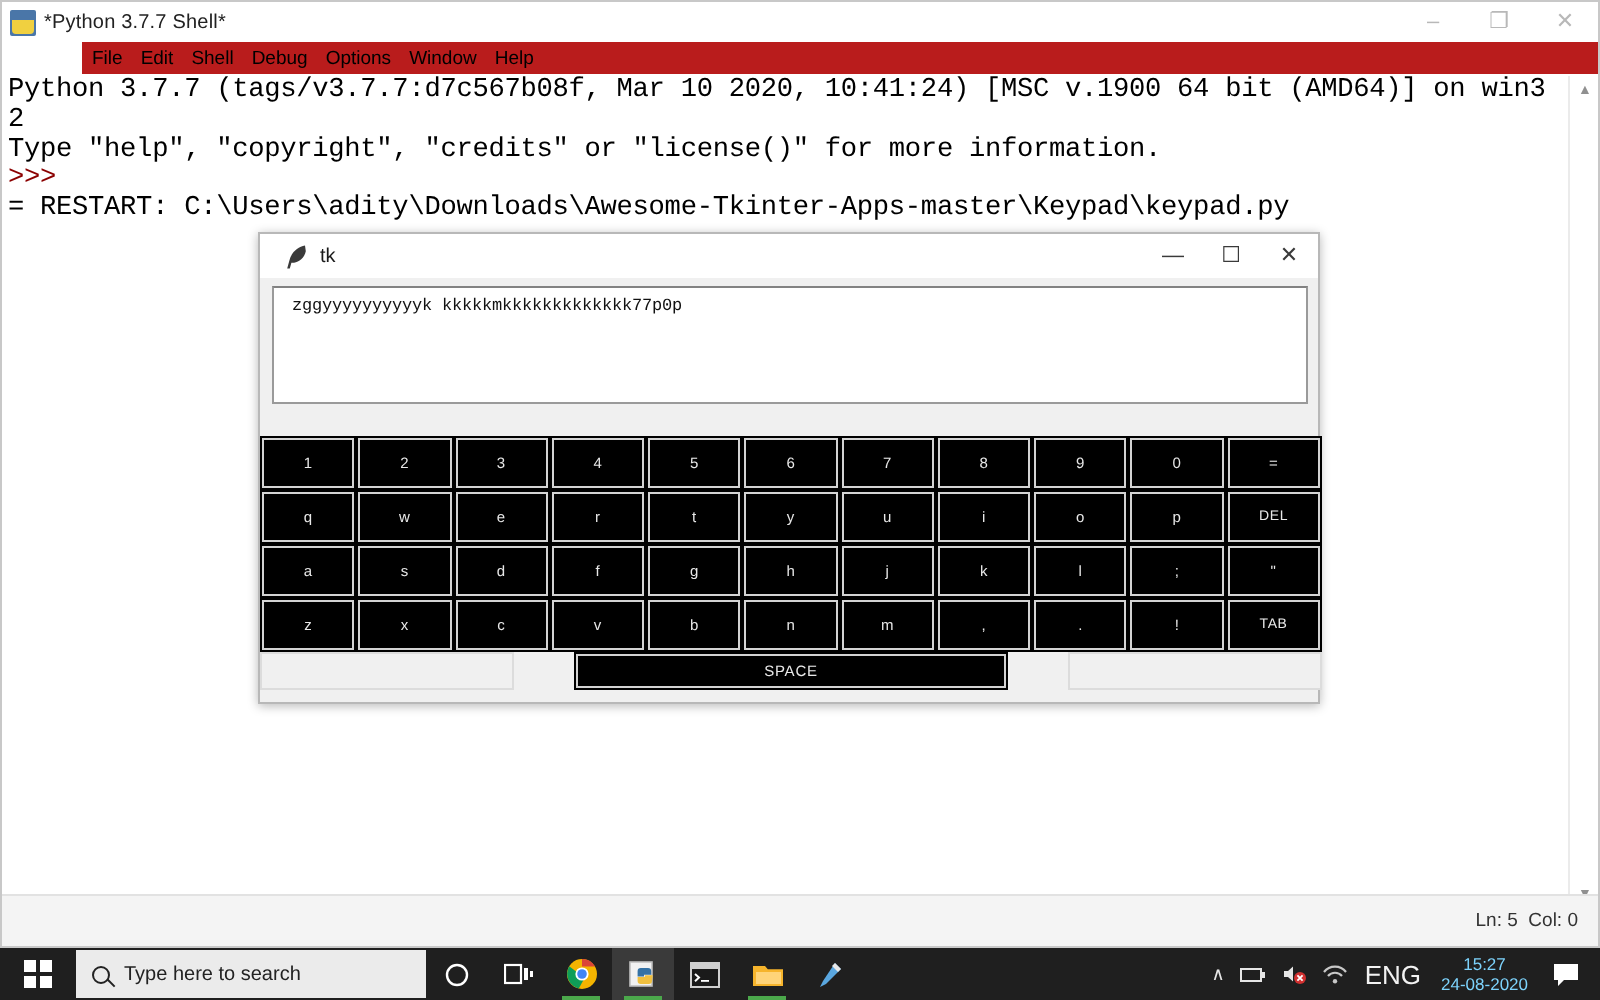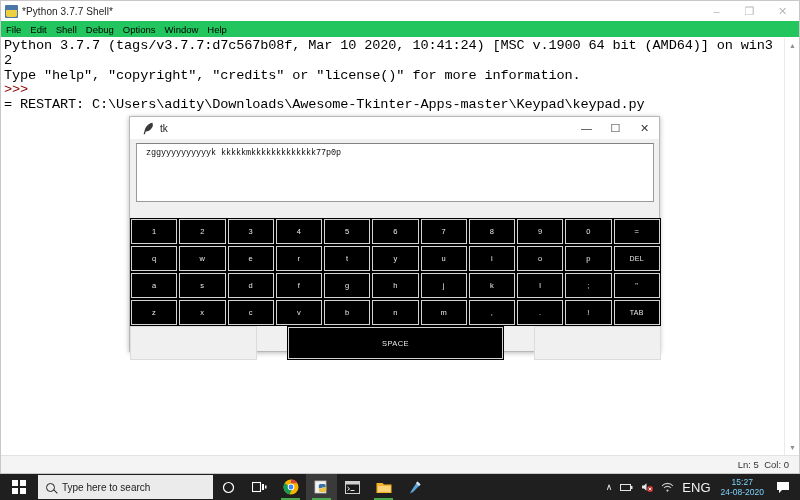--- a/index.html
+++ b/index.html
@@ -64,21 +64,22 @@
     color: #b8b8b8;
     line-height: 1;
   }
   #idle-menubar {
     height: 17px;
     display: flex;
     align-items: center;
     padding-left: 5px;
     gap: 9px;
     border-bottom: 1px solid #ffffff;
-    background: #22c55e;
+    background: #b91c1c;
+    margin-left: 40px;
   }
   #idle-menubar span {
     font-size: 9.5px;
     color: #000;
     white-space: nowrap;
   }
   #shell-body {
     position: absolute;
     left: 0; top: 37px;
     right: 0; bottom: 18px;
@@ -107,21 +108,21 @@
     position: absolute;
     left: 0; width: 15px; height: 15px;
     display: flex; align-items: center; justify-content: center;
     font-size: 7px; color: #909090;
   }
   #shell-scrollbar .arrow.up { top: 0; }
   #shell-scrollbar .arrow.down { bottom: 0; }
   #idle-statusbar {
     position: absolute;
     left: 0; right: 0; bottom: 0;
-    height: 18px;
+    height: 26px;
     background: #f4f4f4;
     border-top: 1px solid #e2e2e2;
     display: flex;
     align-items: center;
     justify-content: flex-end;
     padding-right: 10px;
   }
   #idle-statusbar span {
     font-size: 9.5px;
     color: #333;
@@ -210,21 +211,21 @@
     display: flex;
     align-items: center;
     justify-content: center;
     box-shadow: inset 0 0 0 1px #000;
     letter-spacing: 0.3px;
   }
   .key.wide-label { font-size: 7px; }
   .space-row {
     display: flex;
     width: 531px;
-    height: 34px;
+    height: 19px;
     gap: 30px;
   }
   .space-pad {
     flex: 0 0 auto;
     width: 127px;
     background: #f0f0f0;
     border: 1px solid #dcdcdc;
   }
   .key-space {
     flex: 1 1 auto;

